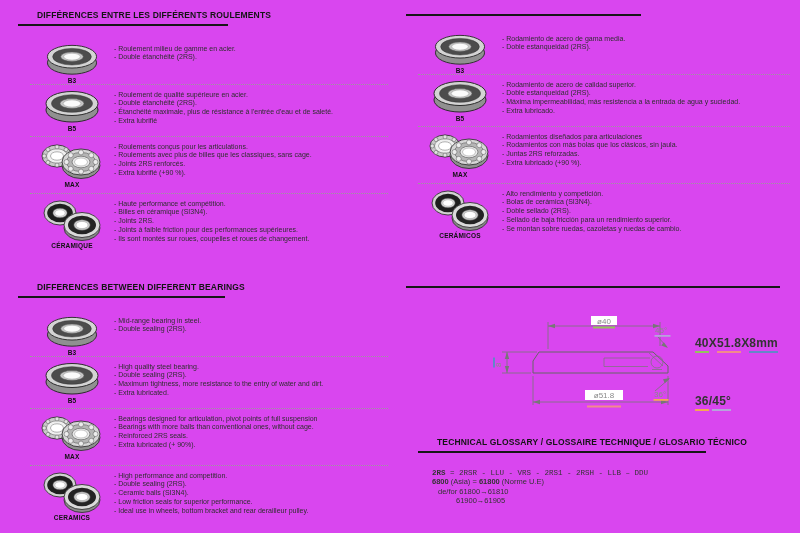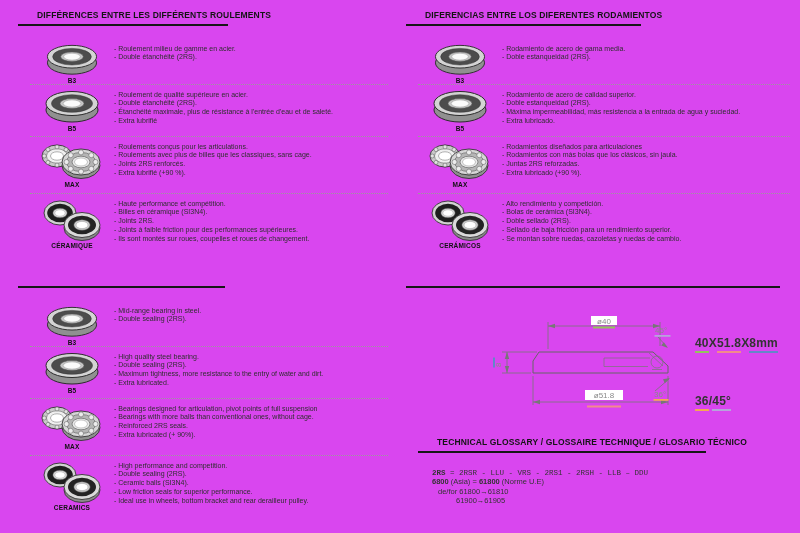--- a/index.html
+++ b/index.html
@@ -143,21 +143,20 @@
             <div class="bullet">- Billes en céramique (SI3N4).</div>
             <div class="bullet">- Joints 2RS.</div>
             <div class="bullet">- Joints à faible friction pour des performances supérieures.</div>
             <div class="bullet">- Ils sont montés sur roues, coupelles et roues de changement.</div>
           </div>
         </div>
       </div>
   </section>
 
   <section class="panel" style="left:418px;top:10px;width:372px;">
-    <h2 class="sec-title">DIFERENCIAS ENTRE LOS DIFERENTES RODAMIENTOS</h2>
     <div class="title-bar" style="width:235px;"></div>
     <div class="rows">
         <div class="row h1">
           <div class="img-col">
             <svg width="58" height="36" viewBox="0 0 58 36">
     <ellipse cx="29" cy="21" rx="26" ry="12" fill="#909090" stroke="#2b2b2b" stroke-width="1"></ellipse>
     <ellipse cx="29" cy="14.5" rx="26" ry="12" fill="#d4d4d4" stroke="#2b2b2b" stroke-width="1"></ellipse>
     <ellipse cx="29" cy="14.5" rx="20.5" ry="8.8" fill="#4c4c4c" stroke="#333" stroke-width=".5"></ellipse>
     <ellipse cx="29" cy="14.5" rx="12" ry="5" fill="#c6c6c6" stroke="#555" stroke-width=".6"></ellipse>
     <ellipse cx="29" cy="14.5" rx="8.8" ry="3.6" fill="#fafafa" stroke="#888" stroke-width=".4"></ellipse>
@@ -256,20 +255,21 @@
             <div class="bullet">- Bolas de cerámica (SI3N4).</div>
             <div class="bullet">- Doble sellado (2RS).</div>
             <div class="bullet">- Sellado de baja fricción para un rendimiento superior.</div>
             <div class="bullet">- Se montan sobre ruedas, cazoletas y ruedas de cambio.</div>
           </div>
         </div>
       </div>
   </section>
 
   <section class="panel" style="left:30px;top:282px;width:358px;">
+    <h2 class="sec-title">DIFFERENCES BETWEEN DIFFERENT BEARINGS</h2>
     <div class="title-bar" style="width:207px;"></div>
     <div class="rows">
         <div class="row h1">
           <div class="img-col">
             <svg width="58" height="36" viewBox="0 0 58 36">
     <ellipse cx="29" cy="21" rx="26" ry="12" fill="#909090" stroke="#2b2b2b" stroke-width="1"></ellipse>
     <ellipse cx="29" cy="14.5" rx="26" ry="12" fill="#d4d4d4" stroke="#2b2b2b" stroke-width="1"></ellipse>
     <ellipse cx="29" cy="14.5" rx="20.5" ry="8.8" fill="#4c4c4c" stroke="#333" stroke-width=".5"></ellipse>
     <ellipse cx="29" cy="14.5" rx="12" ry="5" fill="#c6c6c6" stroke="#555" stroke-width=".6"></ellipse>
     <ellipse cx="29" cy="14.5" rx="8.8" ry="3.6" fill="#fafafa" stroke="#888" stroke-width=".4"></ellipse>

